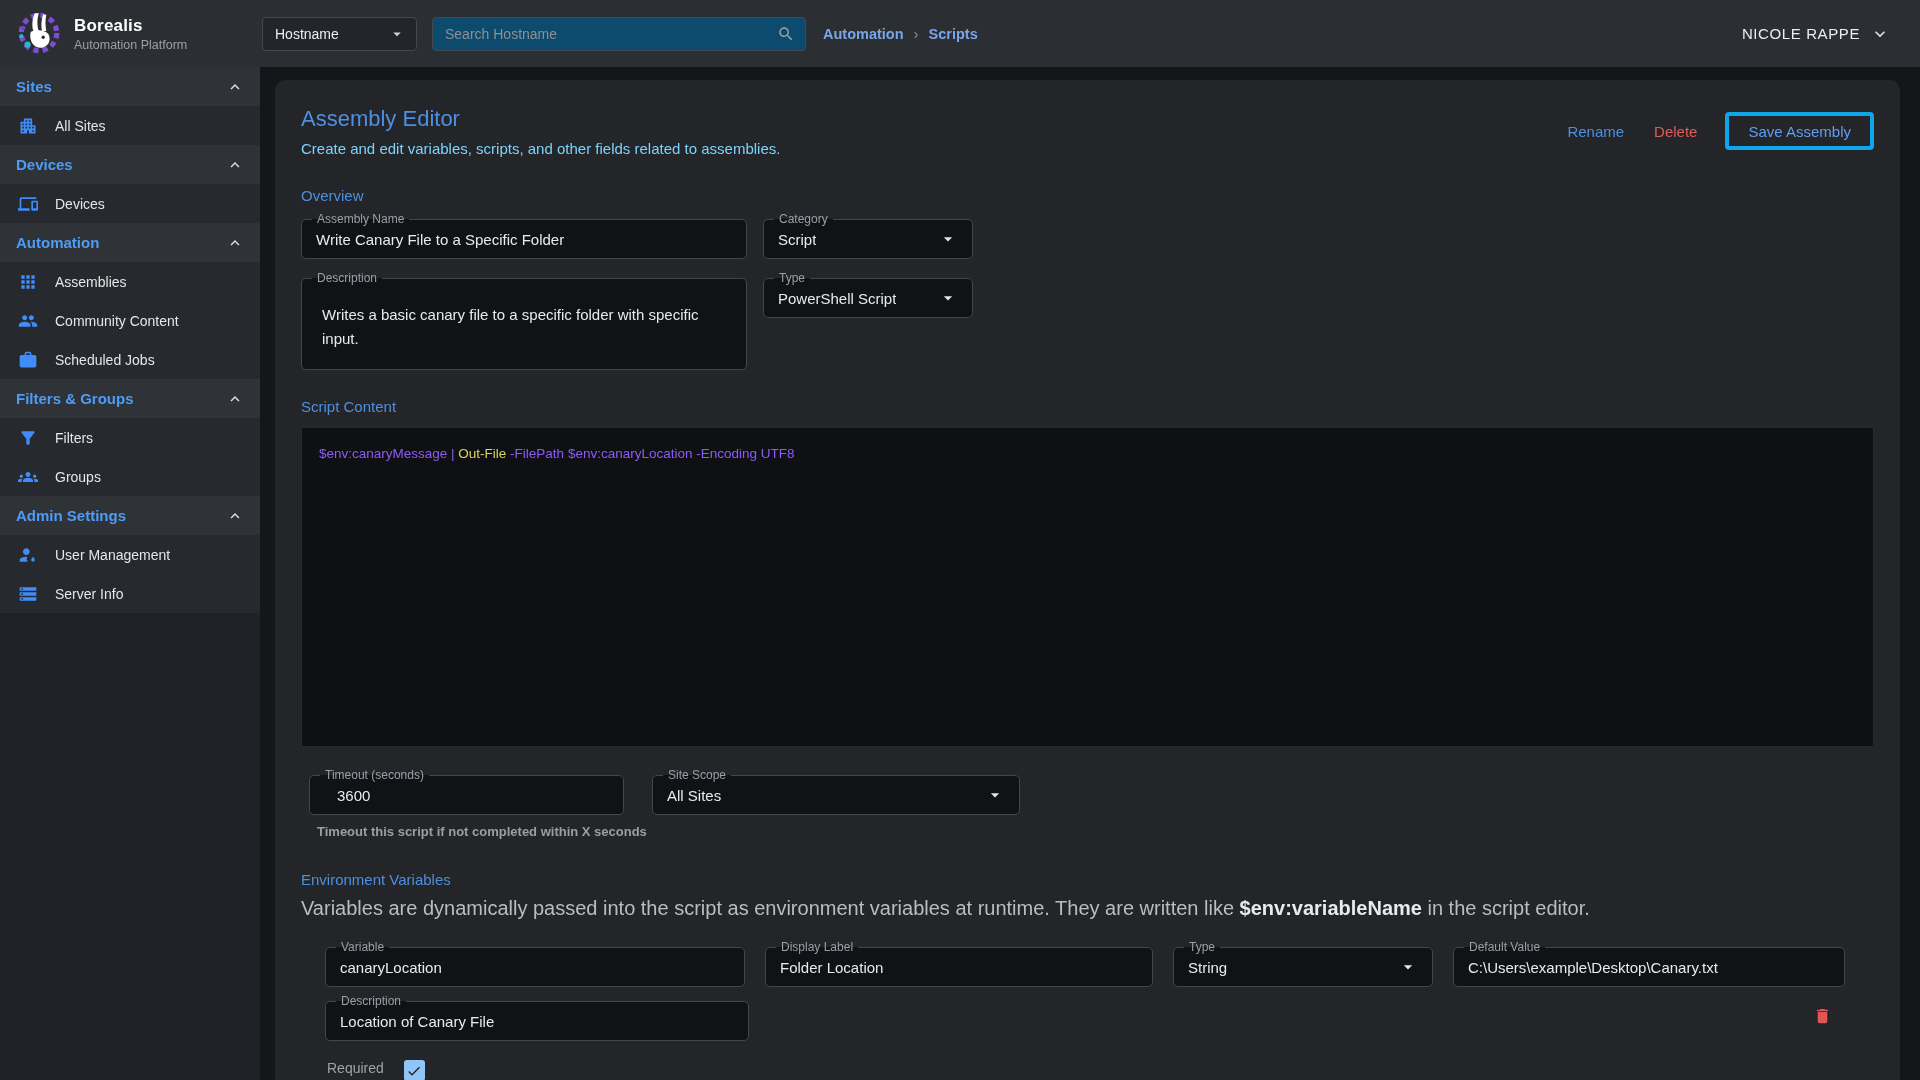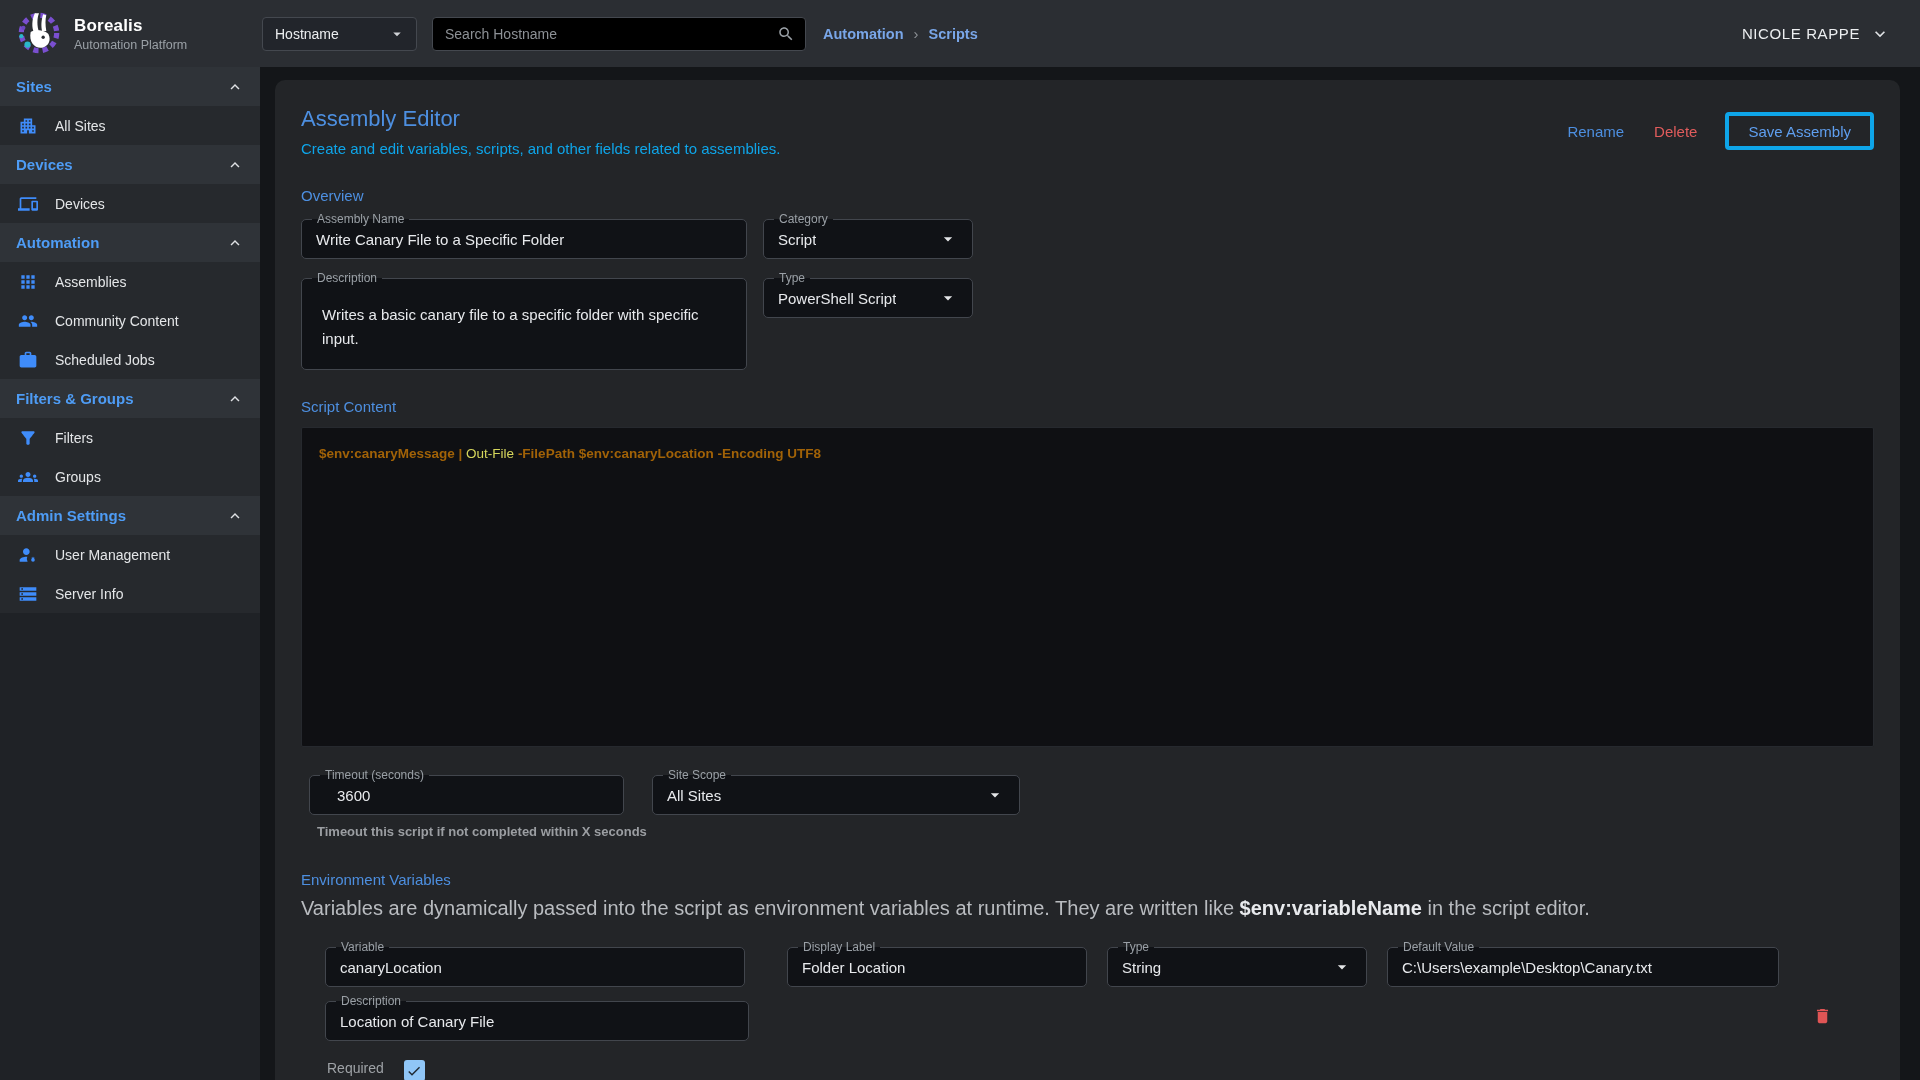--- a/index.html
+++ b/index.html
@@ -13,21 +13,21 @@
   .layout{display:grid;grid-template-columns:260px 1fr;grid-template-rows:67px 1013px;width:1920px;height:1080px;}
 
   
   .brand{background:var(--topbar);display:flex;align-items:center;gap:10px;padding-left:14px;}
   .brand-name{color:#fff;font-size:17px;font-weight:bold;letter-spacing:.2px;}
   .brand-sub{color:#9aa0a6;font-size:12.5px;margin-top:2px;}
   .topbar{background:var(--topbar);display:flex;align-items:center;padding:0 30px 0 2px;}
   .host-select{width:155px;height:34px;background:#22252b;border:1px solid #44484f;border-radius:4px;
     display:flex;align-items:center;justify-content:space-between;padding:0 10px 0 12px;cursor:pointer;}
   .host-select span{color:#eceef0;font-size:14px;}
-  .searchbox{width:374px;height:34px;background:#000000;border:1px solid #44484f;border-radius:4px;
+  .searchbox{width:374px;height:34px;background:#0c4a6e;border:1px solid #44484f;border-radius:4px;
     display:flex;align-items:center;margin-left:15px;padding:0 10px 0 12px;}
   .searchbox input{flex:1;background:transparent;border:none;outline:none;color:#e8eaed;font-size:14px;}
   .searchbox input::placeholder{color:#8d9196;}
   .breadcrumb{display:flex;align-items:center;gap:10px;margin-left:17px;font-size:14.5px;font-weight:600;}
   .breadcrumb a{color:var(--crumb);text-decoration:none;cursor:pointer;}
   .breadcrumb .sep{color:#8d9196;font-weight:400;font-size:15px;}
   .user{margin-left:auto;display:flex;align-items:center;gap:10px;cursor:pointer;}
   .user span{color:#eceef0;font-size:15px;font-weight:500;letter-spacing:.6px;}
 
   
@@ -39,21 +39,21 @@
     padding-left:18px;cursor:pointer;}
   .side-item .lbl{color:#e4e6e8;font-size:14px;}
   .side-item svg{flex:0 0 auto;}
   .side-fill{flex:1;background:var(--sidebar-fill);}
 
   
   .main{background:var(--page);padding:13px 20px 0 15px;overflow:hidden;}
   .card{background:var(--card);border-radius:10px;padding:26px;min-height:1160px;}
   .card-head{display:flex;align-items:flex-start;justify-content:space-between;}
   .page-title{color:var(--accent);font-size:22px;font-weight:400;}
-  .page-sub{color:#0ea5e9;font-size:15px;margin-top:8px;}
+  .page-sub{color:#7dd3fc;font-size:15px;margin-top:8px;}
   .actions{display:flex;align-items:center;gap:26px;margin-top:6px;}
   .txt-btn{background:none;border:none;font-size:15px;font-weight:500;cursor:pointer;padding:4px 2px;}
   .txt-btn.blue{color:var(--accent);}
   .txt-btn.red{color:var(--red);}
   .outline-btn{background:transparent;border:4px solid #0ea5e9;border-radius:4px;color:#5f9ff0;
     font-size:15px;font-weight:500;height:38px;padding:0 19px;cursor:pointer;}
 
   .section-lbl{color:var(--accent);font-size:15px;}
 
   
@@ -63,39 +63,39 @@
     background:linear-gradient(180deg,var(--card) 50%,var(--fieldbg) 50%);border-radius:2px;white-space:nowrap;}
   .field .val{color:var(--txt);font-size:15px;white-space:nowrap;overflow:hidden;}
   .field.select{justify-content:space-between;cursor:pointer;}
   .field.area{height:92px;align-items:flex-start;padding:24px 18px 0 20px;}
   .field.area .val{white-space:normal;line-height:24px;}
 
   .ov-grid{display:grid;grid-template-columns:446px 210px;gap:19px 16px;margin-top:15px;align-items:start;}
 
   .codebox{margin-top:12px;background:#0f1013;border:1px solid #26292e;height:320px;border-radius:2px;
     padding:15px 17px;font-family:"DejaVu Sans Mono",monospace;font-size:13.5px;line-height:20px;cursor:text;}
-  .codebox .plain{color:#a16207;font-weight:bold;}
+  .codebox .plain{color:#8b5cf6;}
   .codebox .cmdlet{color:var(--cmdlet);}
 
   .timeout-row{display:flex;gap:28px;margin-top:28px;margin-left:8px;}
   .helper{color:#9b9ea2;font-size:13px;font-weight:600;margin:9px 0 0 16px;}
 
   .env-desc{color:#b9bcc0;font-size:20px;margin-top:9px;}
   .env-desc b{color:#e8eaed;}
   .env-row{position:relative;margin:27px 0 0 24px;}
   .env-line1{display:flex;gap:20px;}
   .env-line2{margin-top:14px;}
   .env-line3{display:flex;gap:20px;margin-top:19px;margin-left:2px;}
   .req-lbl{color:#9ea2a6;font-size:14px;}
   .checkbox{width:21px;height:21px;background:var(--cbblue);border-radius:3px;display:flex;align-items:center;
     justify-content:center;cursor:pointer;}
   .trash-btn{position:absolute;right:42px;top:58px;background:none;border:none;cursor:pointer;}
 
   .w446{width:446px;} .w210{width:210px;} .w315{width:315px;padding-left:27px;} .w352{width:368px;}
-  .w420{width:420px;} .w324{width:300px;margin-left:22px;} .w260{width:260px;} .w392{width:392px;} .w424{width:424px;} .mt30{margin-top:30px;}
+  .w420{width:420px;} .w324{width:388px;} .w260{width:260px;} .w392{width:392px;} .w424{width:424px;} .mt30{margin-top:30px;}
 </style>
 </head>
 <body>
 
 <div class="layout">
 
   <div class="brand">
     <span>
       <svg width="50" height="50" viewBox="0 0 48 48">
         <circle cx="24" cy="25" r="17" fill="none" stroke="#7a4fd0" stroke-width="5" stroke-dasharray="5 4"></circle>

